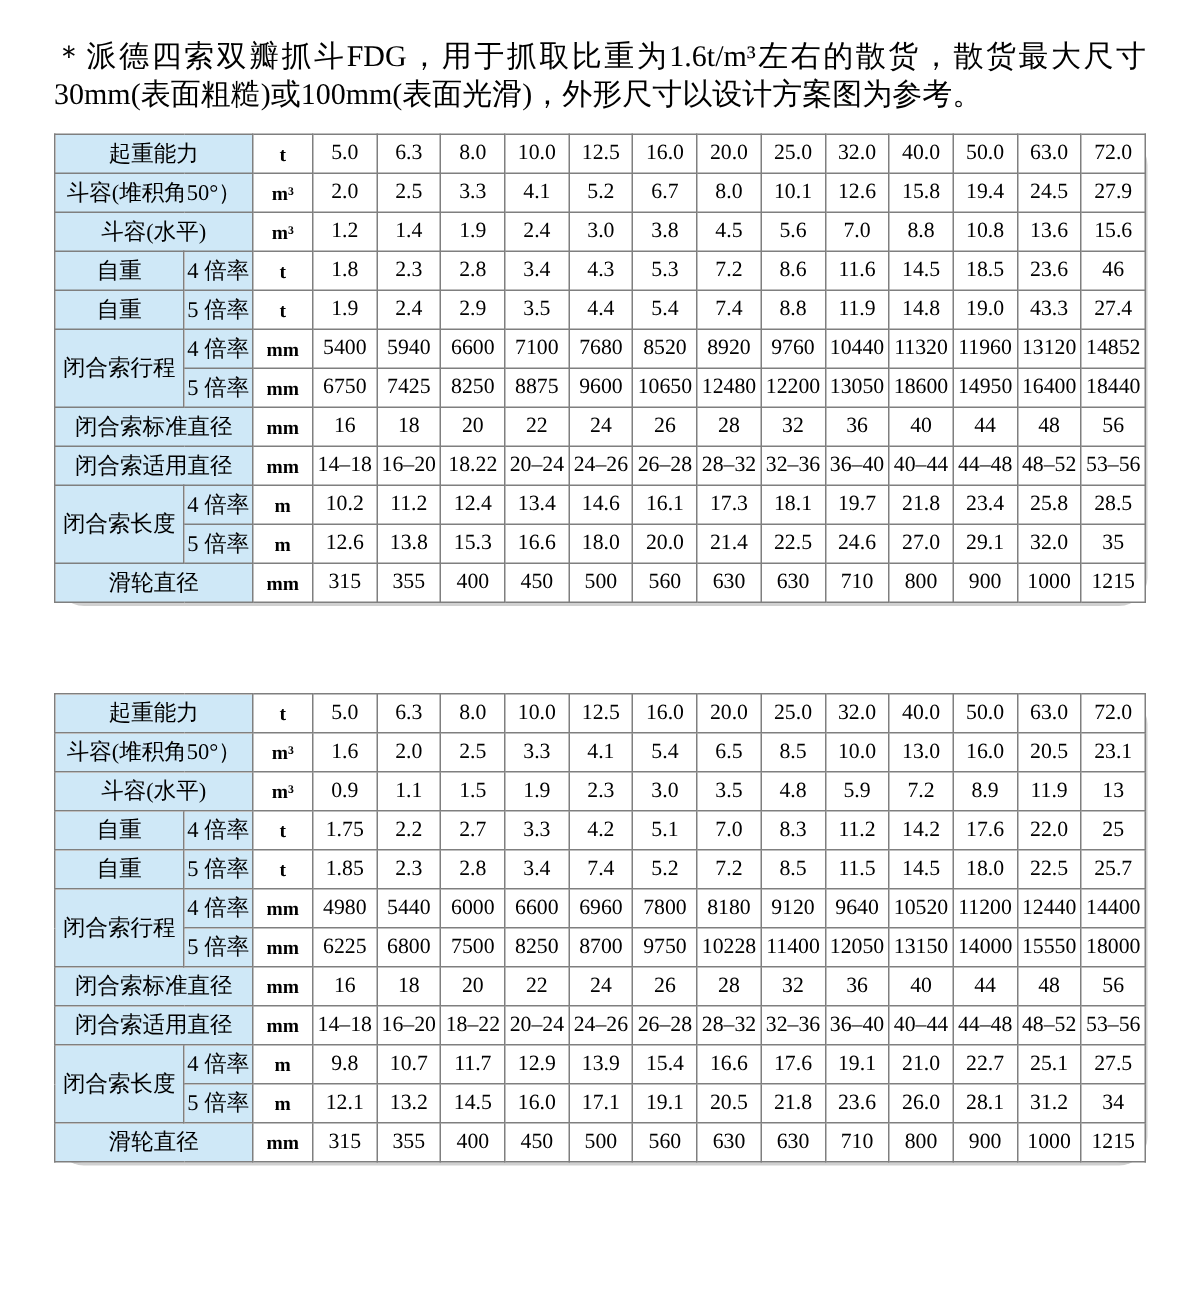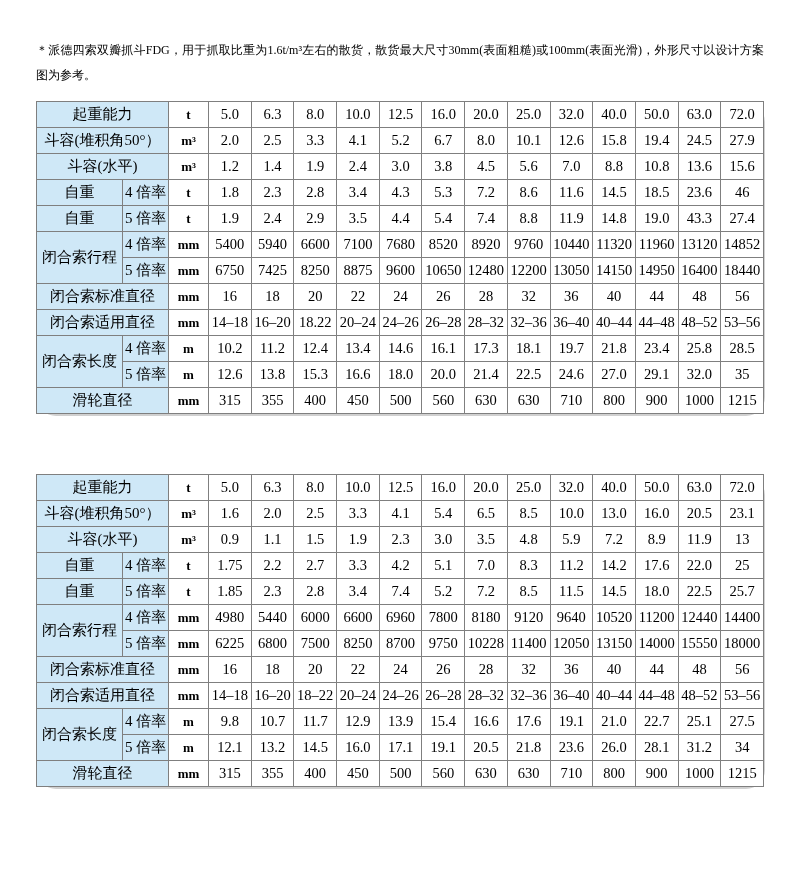--- a/index.html
+++ b/index.html
@@ -10,22 +10,22 @@
     font-family: "Liberation Serif", "DejaVu Serif", serif;
   }
   body {
     width: 800px;
     box-sizing: border-box;
     padding: 26px 36px 30px 36px;
   }
   .spec-section { margin: 0; }
   .spec-section + .spec-section { margin-top: 60px; }
   p.intro {
-    margin: 12px 0 13px 0;
-    font-size: 12px;
+    margin: 0 0 13px 0;
+    font-size: 20px;
     line-height: 25px;
     text-align: justify;
   }
   table.spec {
     width: 728px;
     border-collapse: collapse;
     table-layout: fixed;
     box-shadow: 1px 2px 0 rgba(150,150,150,0.45);
     border-radius: 19px;
   }
@@ -190,21 +190,21 @@
           <td class="unit">mm</td>
           <td class="val">6750</td>
           <td class="val">7425</td>
           <td class="val">8250</td>
           <td class="val">8875</td>
           <td class="val">9600</td>
           <td class="val">10650</td>
           <td class="val">12480</td>
           <td class="val">12200</td>
           <td class="val">13050</td>
-          <td class="val">14150</td>
+          <td class="val">18600</td>
           <td class="val">14950</td>
           <td class="val">16400</td>
           <td class="val">18440</td>
         </tr>
         <tr>
           <td class="lbl" colspan="2">闭合索标准直径</td>
           <td class="unit">mm</td>
           <td class="val">16</td>
           <td class="val">18</td>
           <td class="val">20</td>

